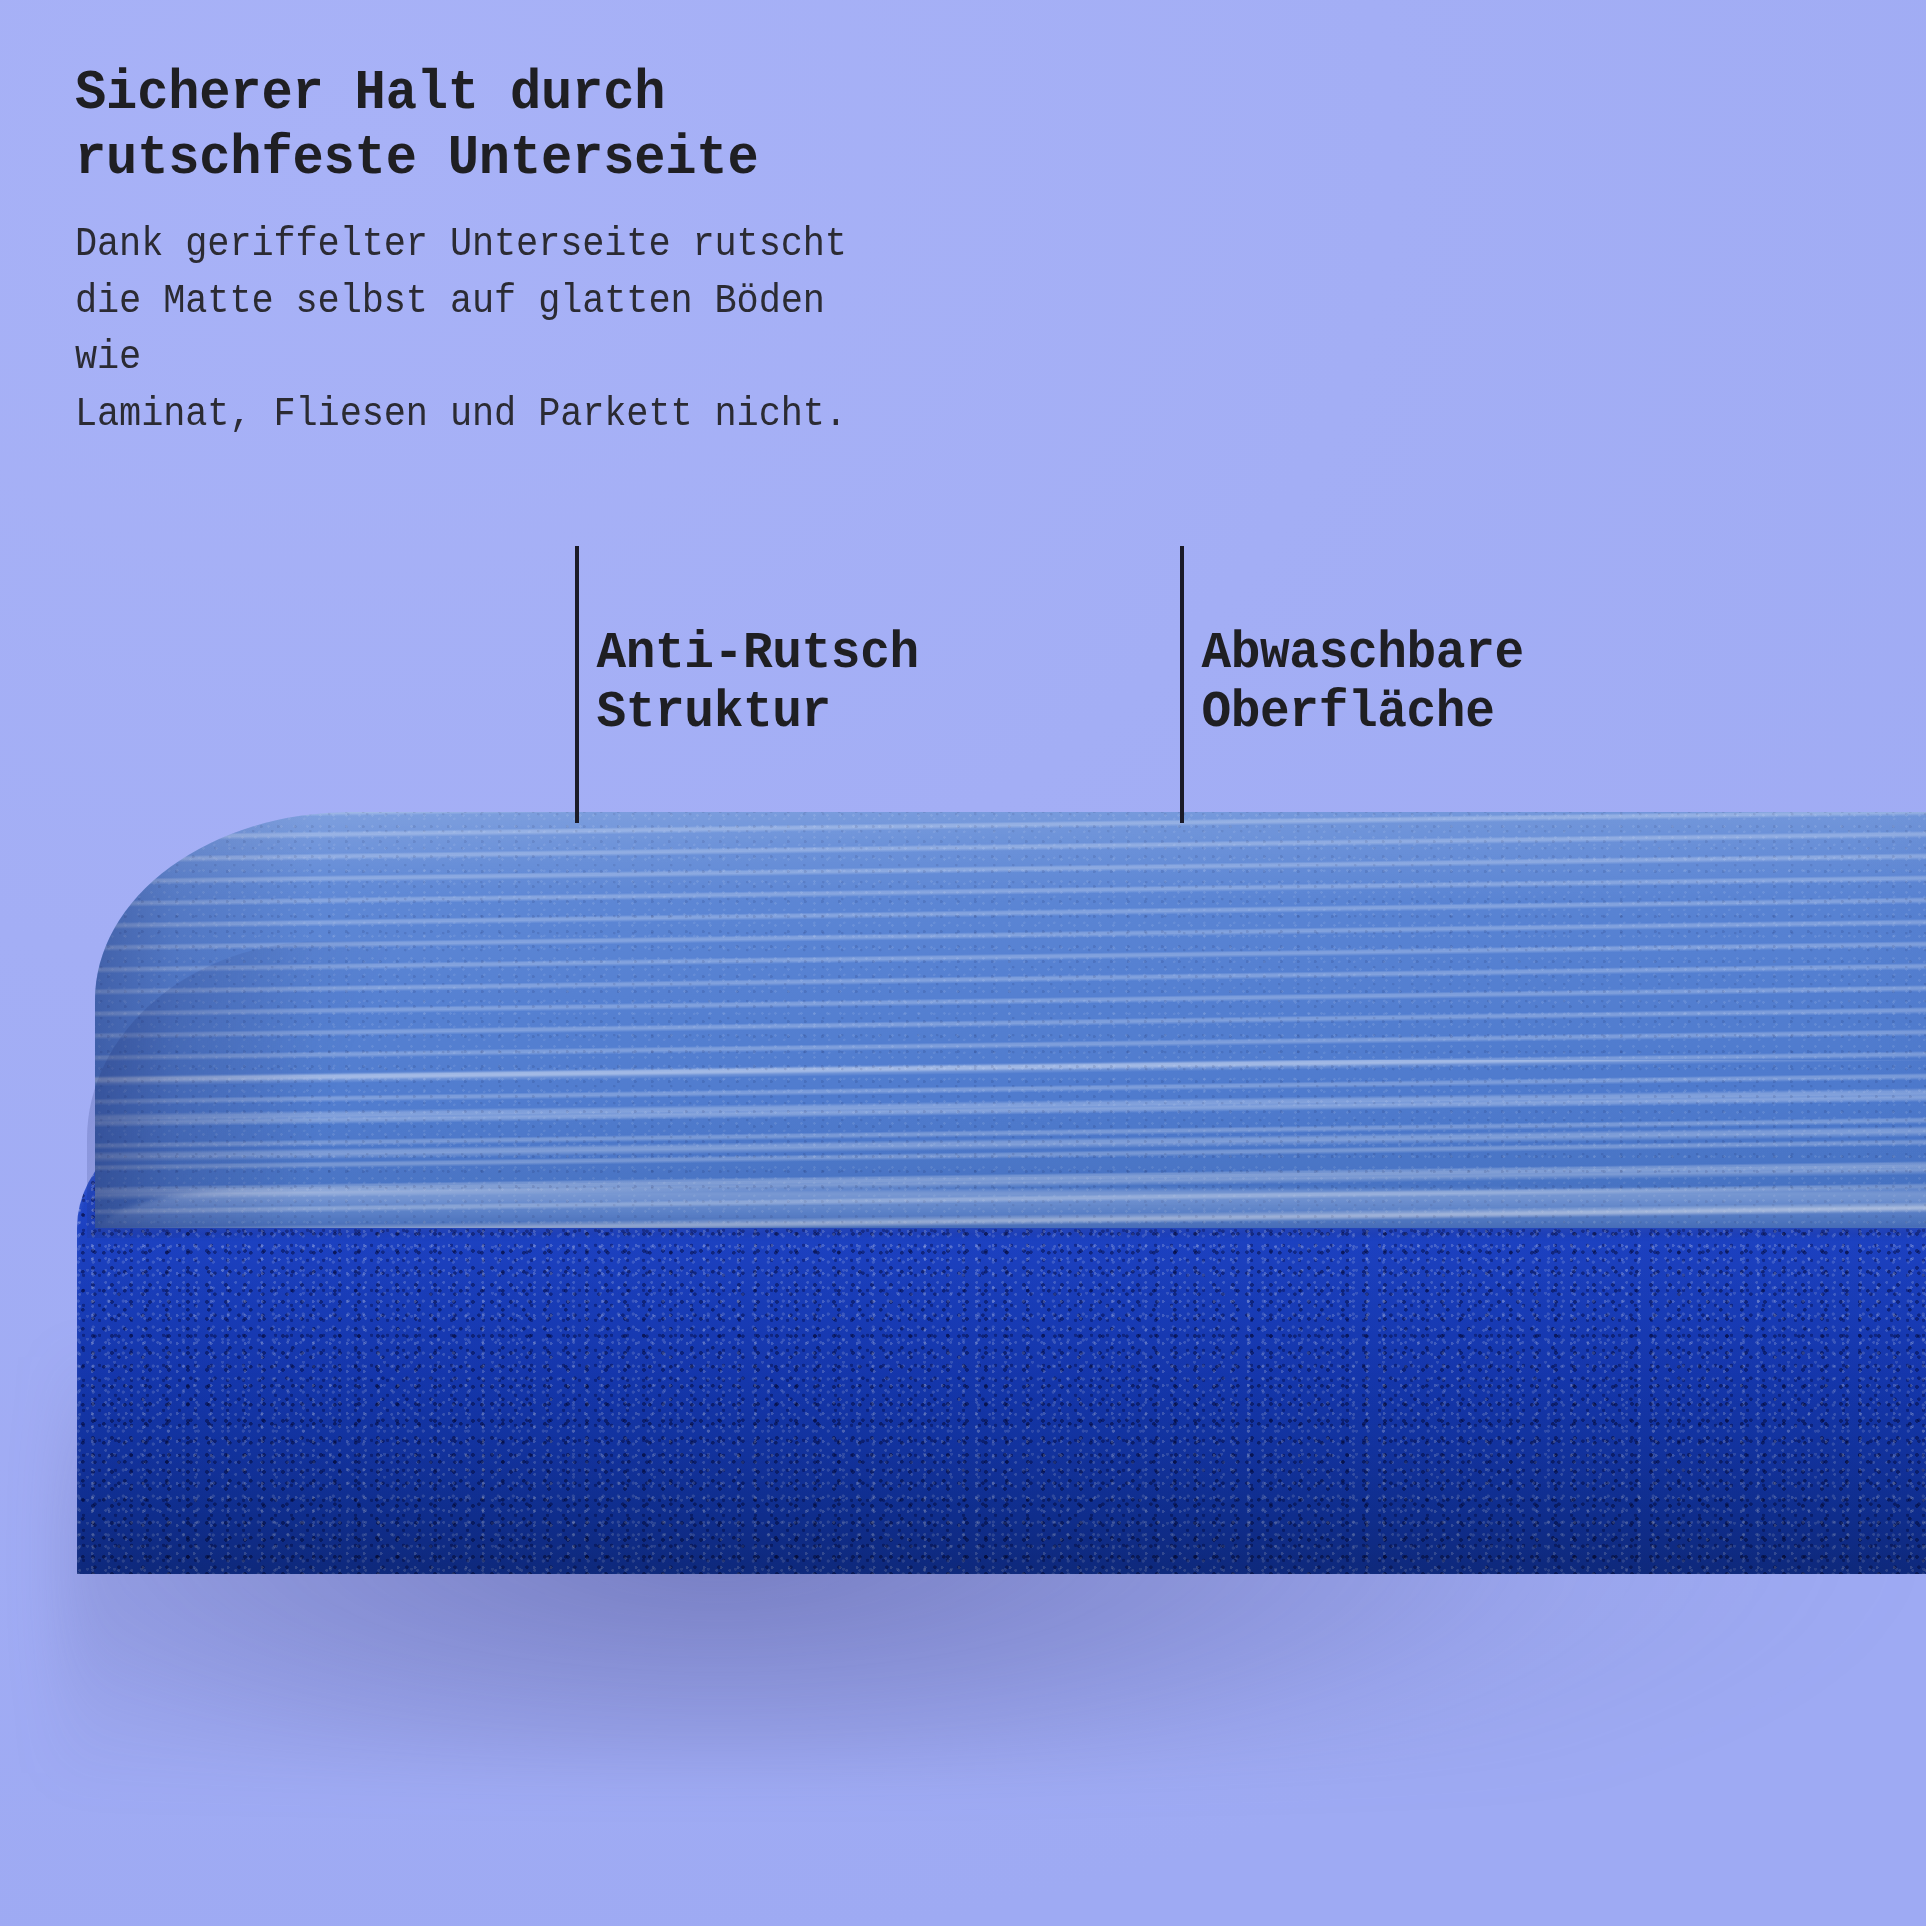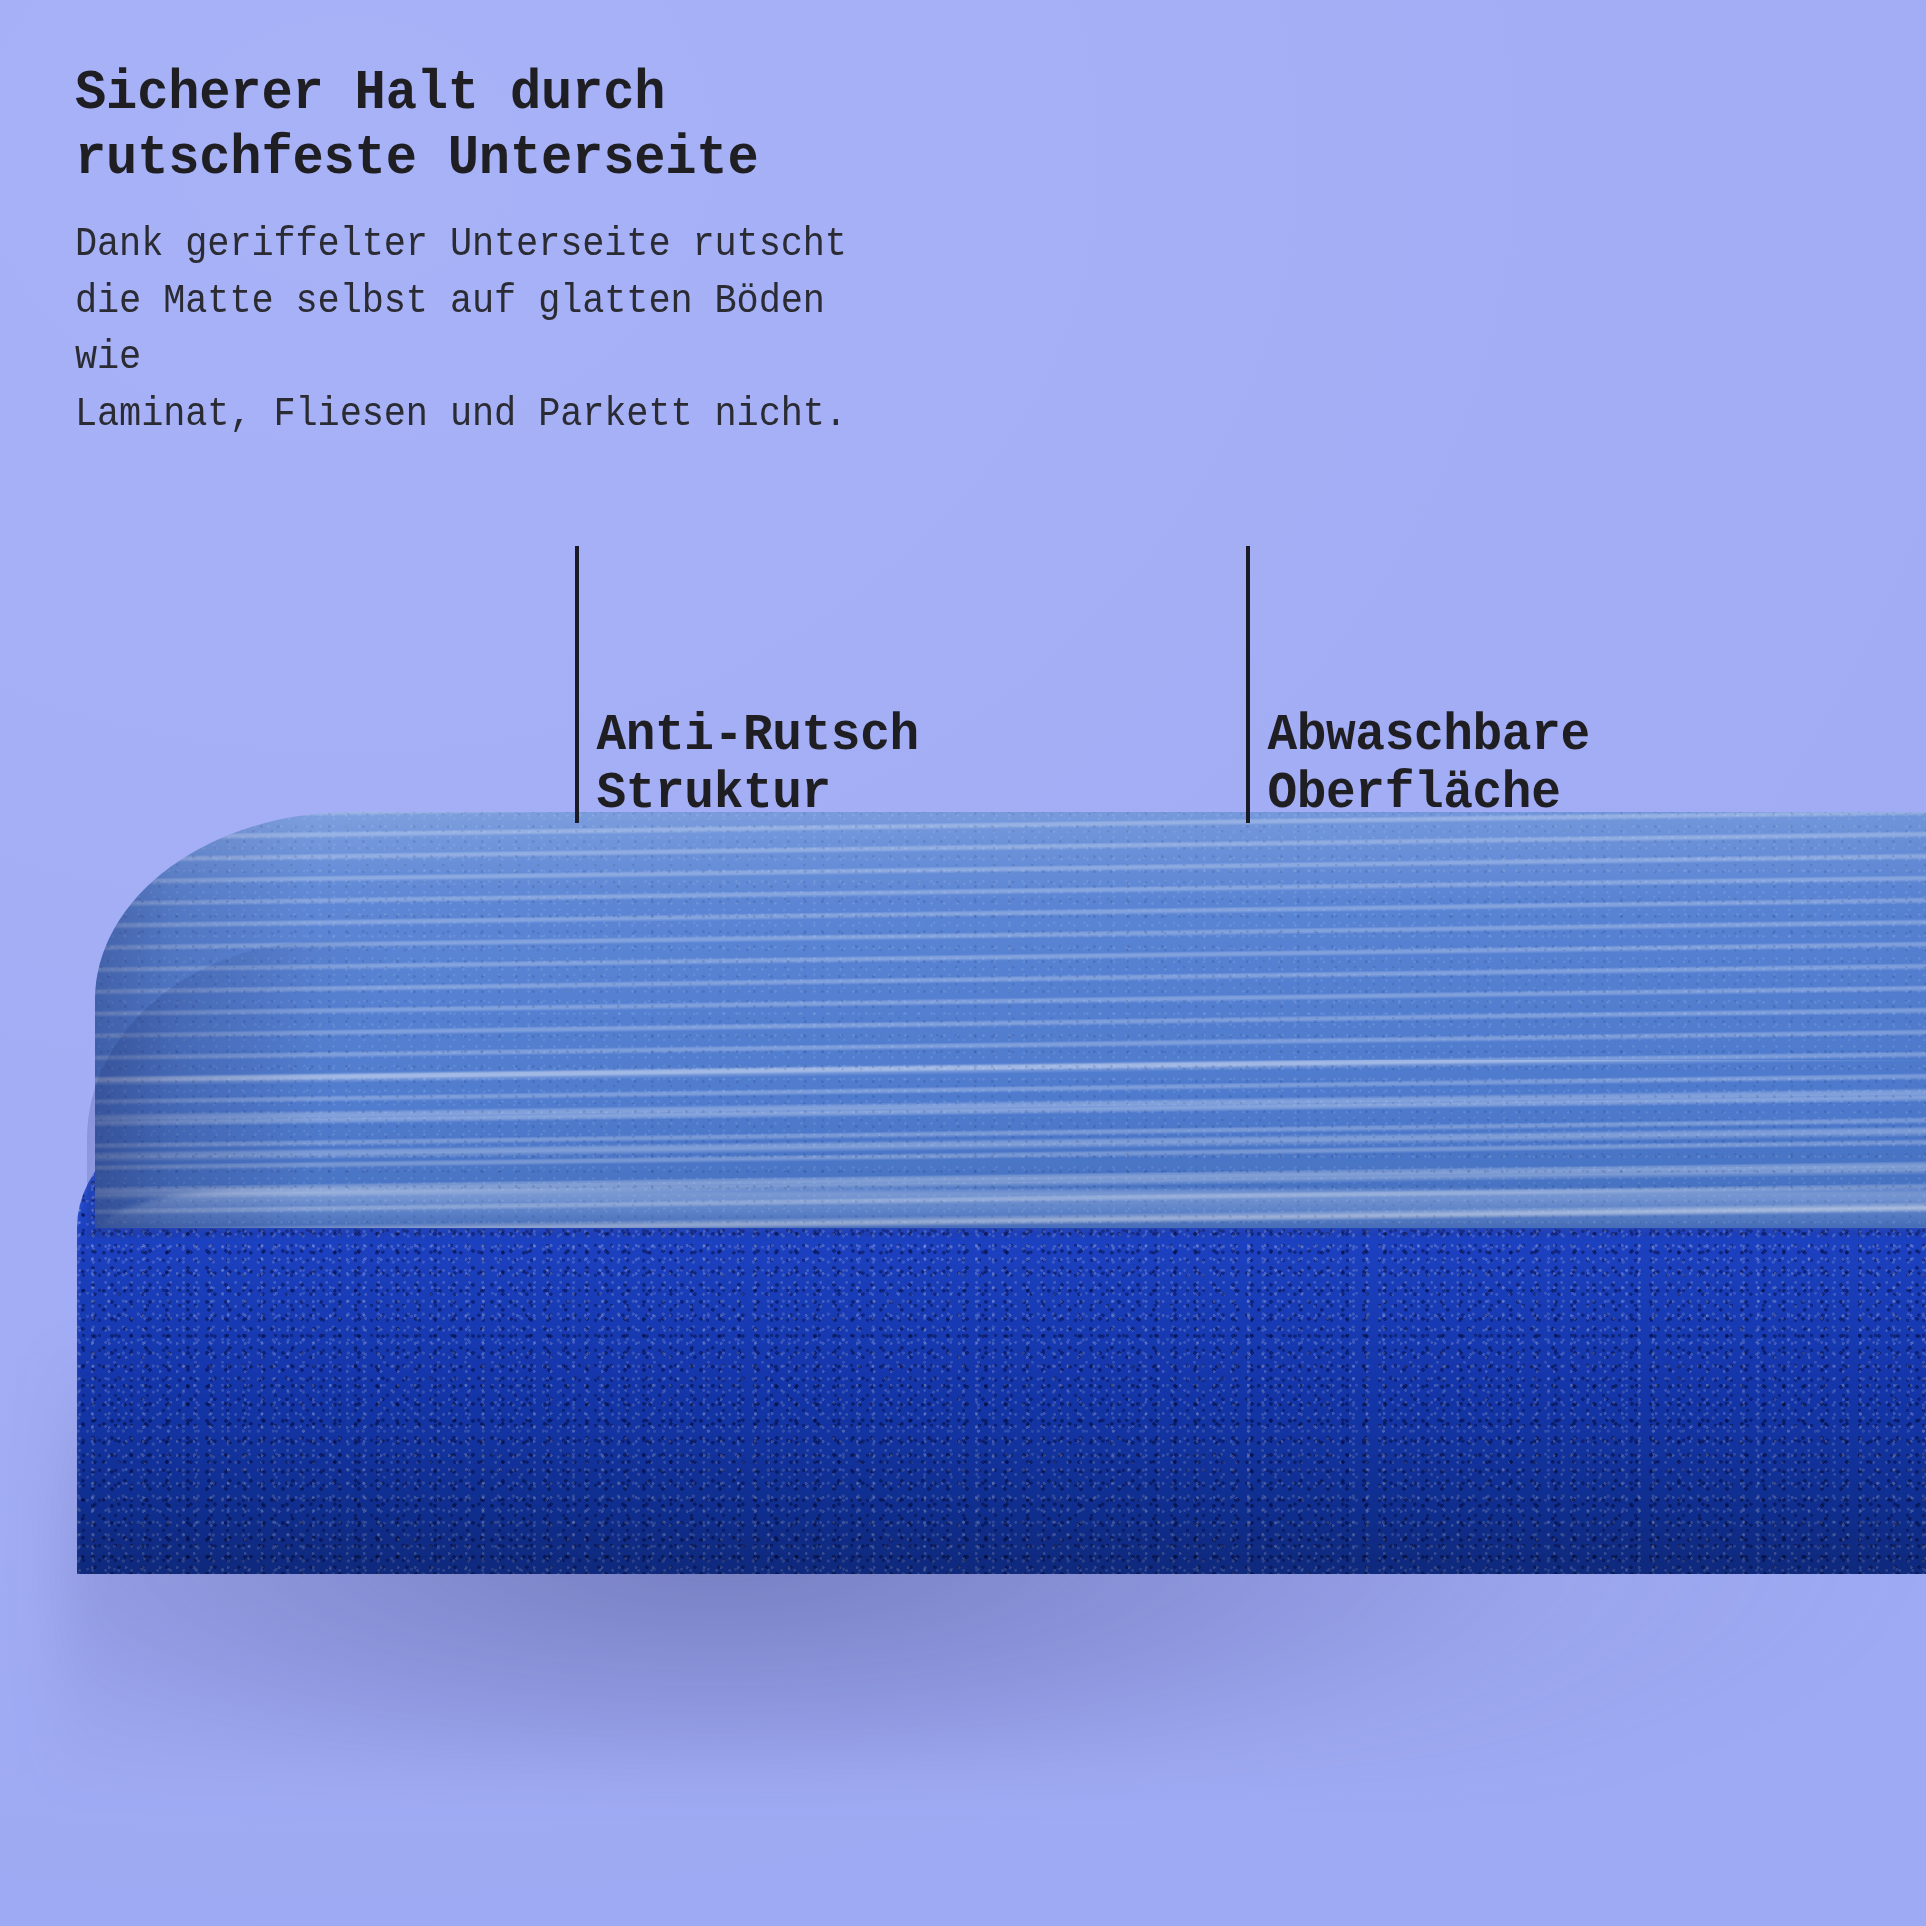--- a/index.html
+++ b/index.html
@@ -51,42 +51,42 @@
     letter-spacing: -0.1px;
     transform: scaleX(0.9);
     transform-origin: left top;
     white-space: pre-line;
   }
 
   
   .feature {
     position: absolute;
     display: flex;
-    align-items: flex-end;
+    align-items: center;
   }
   .feature-rule {
     width: 4px;
     background: #1B1B28;
     flex: 0 0 auto;
     height: 277px;
     margin-top: 2px;
   }
   .feature-label {
     color: #1F1F23;
     font-size: 51px;
     line-height: 1.14;
     font-weight: 700;
     letter-spacing: -0.4px;
     padding-left: 18px;
     white-space: pre-line;
     transform: scaleX(0.97);
     transform-origin: left top;
   }
   #feature-1 { left: 575px; top: 544px; }
-  #feature-2 { left: 1246px; top: 544px; }
+  #feature-2 { left: 1180px; top: 544px; }
 
   
   .mat-wrap {
     position: absolute;
     left: 0;
     top: 822px;
     width: 1927px;
     height: 1105px;
   }
 

